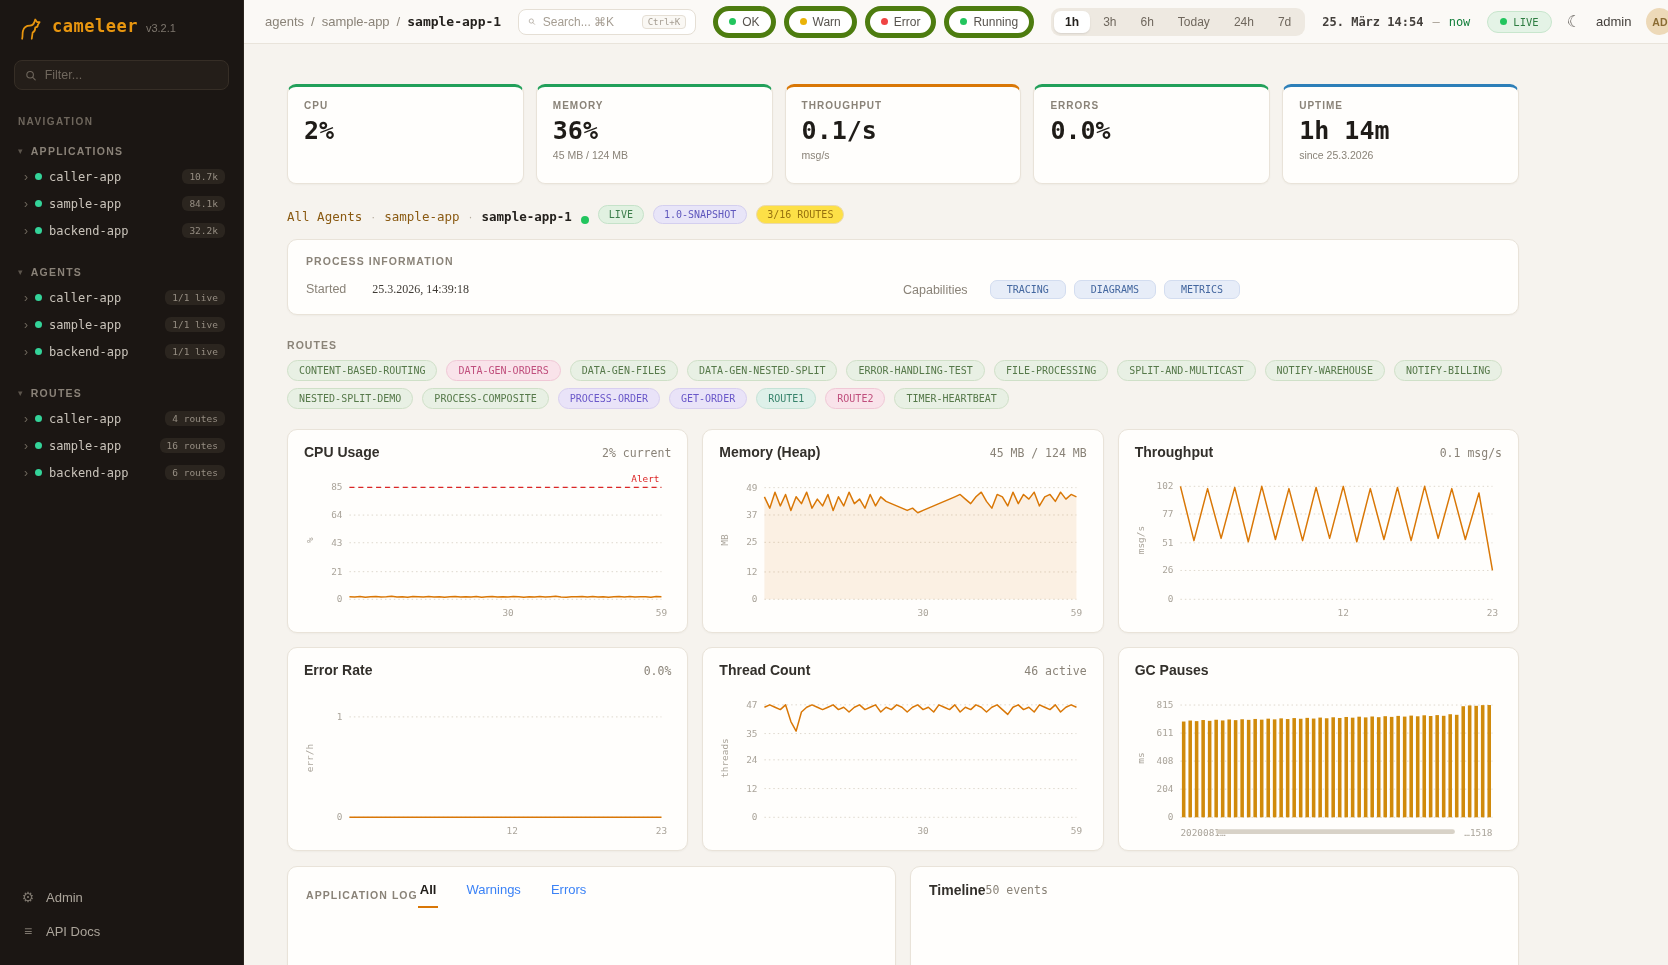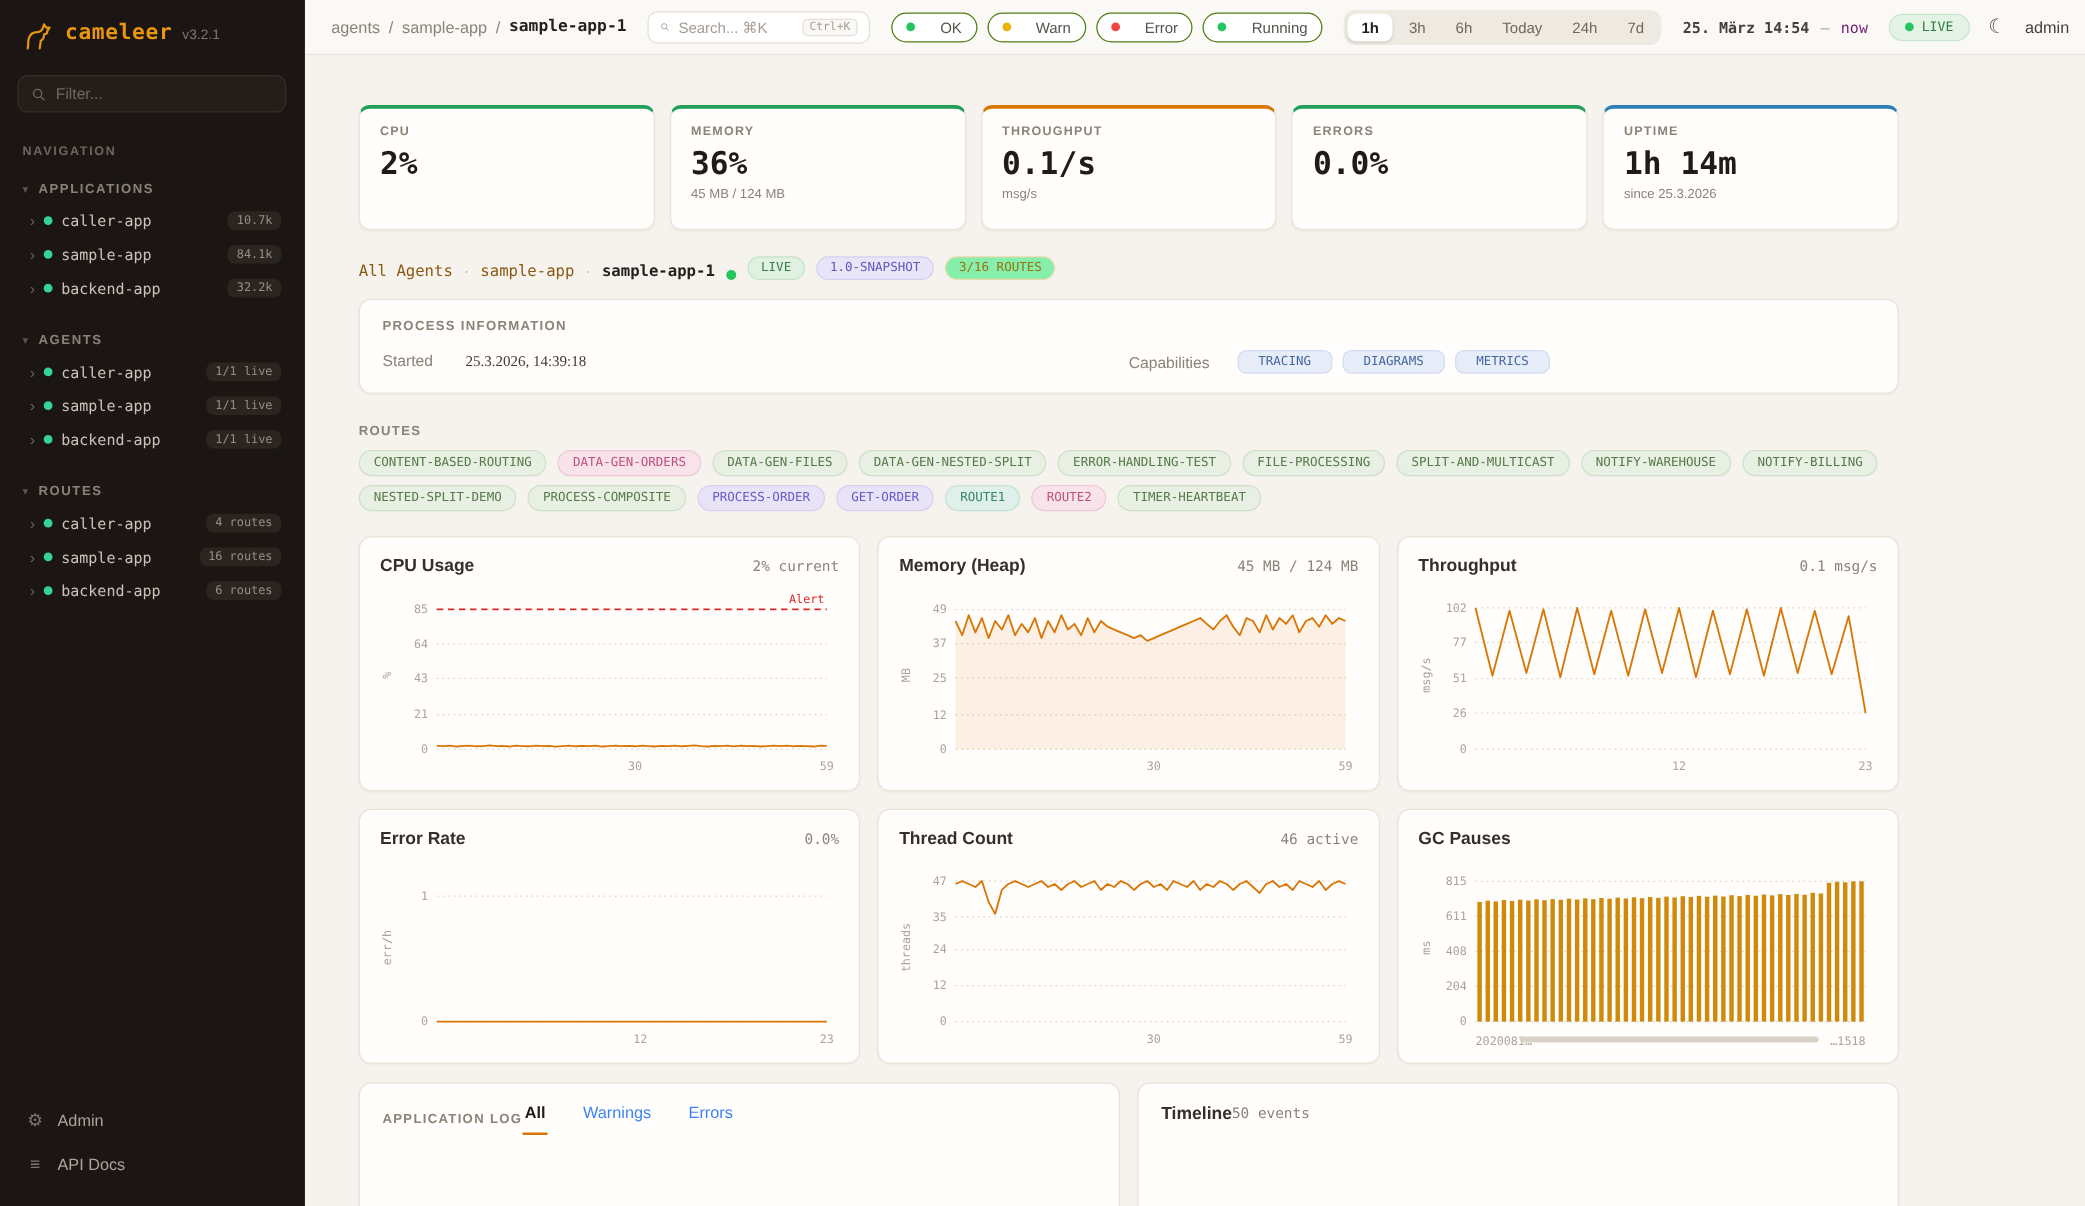--- a/index.html
+++ b/index.html
@@ -33,30 +33,30 @@
 .main{flex:1;display:flex;flex-direction:column;overflow:hidden}
 .topbar{height:44px;background:#fbf9f6;border-bottom:1px solid #e9e4db;display:flex;align-items:center;gap:17px;padding:0 122px 0 21px;flex-shrink:0}
 .breadcrumb{display:flex;align-items:center;gap:7px;font-size:13px;color:#8a8378;white-space:nowrap}
 .breadcrumb .crumb{cursor:pointer}
 .breadcrumb .current{color:#24211d;font-weight:bold;font-family:"DejaVu Sans Mono",monospace;font-size:13px;cursor:default}
 .searchbox{display:flex;align-items:center;gap:7px;background:#fff;border:1px solid #e5dfd5;border-radius:8px;padding:5px 9px;width:178px;flex-shrink:0;cursor:text}
 .searchbox input{border:0;outline:0;background:none;font-size:12px;color:#57534e;width:100%}
 .searchbox input::placeholder{color:#a59d92}
 .searchbox kbd{font-family:"DejaVu Sans Mono",monospace;font-size:9px;color:#a59d92;border:1px solid #e5dfd5;background:#faf8f4;border-radius:4px;padding:1px 5px;white-space:nowrap}
 .status-filters{display:flex;gap:8px}
-.status-pill{display:flex;align-items:center;gap:20px;border:1px solid #4d7c0f;background:#fff;border-radius:999px;padding:4px 11px;font-size:12px;color:#57534e;cursor:pointer;white-space:nowrap}
+.status-pill{display:flex;align-items:center;gap:6px;border:5px solid #4d7c0f;background:#fff;border-radius:999px;padding:4px 11px;font-size:12px;color:#57534e;cursor:pointer;white-space:nowrap}
 .pill-dot{width:7px;height:7px;border-radius:50%}
 .pill-dot.green{background:#22c55e}
 .time-seg{display:flex;background:#eee9e1;border-radius:9px;padding:3px;gap:2px}
 .seg-btn{border:0;background:none;font-family:"Liberation Sans",sans-serif;font-size:12px;color:#6f675d;padding:4px 11px;border-radius:7px;cursor:pointer;white-space:nowrap}
 .seg-btn.active{background:#fff;color:#24211d;font-weight:bold;box-shadow:0 1px 2px rgba(0,0,0,.1)}
 .date-cluster{display:flex;align-items:center;gap:9px;font-family:"DejaVu Sans Mono",monospace;font-size:12px;color:#44403c;cursor:pointer;white-space:nowrap}
 .date-main{font-weight:bold}
 .date-dash{color:#a59d92}
-.date-now{color:#701a75}
+.date-now{color:#15803d}
 .right-cluster{margin-left:auto;display:flex;align-items:center;gap:15px}
 .live-pill{display:flex;align-items:center;gap:6px;background:#e4f3e6;border:1px solid #c8e6cd;color:#2e7d42;font-family:"DejaVu Sans Mono",monospace;font-size:10.5px;padding:4px 12px;border-radius:999px;white-space:nowrap}
 .theme-toggle{background:none;border:none;font-size:16px;color:#57534e;cursor:pointer;line-height:1}
 .user-label{font-size:13px;color:#44403c}
 .avatar{width:27px;height:27px;border-radius:50%;background:#edd9b8;color:#8a6b33;font-size:10.5px;font-weight:bold;display:flex;align-items:center;justify-content:center;cursor:pointer}
 
 
 .content{padding:40px 0 0 43px;overflow:hidden}
 .card{background:#fffefc;border:1px solid #e9e3d9;border-radius:10px;box-shadow:0 1px 2px rgba(60,50,30,.04)}
 
@@ -301,21 +301,21 @@
 
       <div class="agent-bar" id="agent-bar">
           <span class="ab-crumb link">All Agents</span>
           <span class="ab-sep">·</span>
           <span class="ab-crumb link">sample-app</span>
           <span class="ab-sep">·</span>
           <span class="ab-crumb current">sample-app-1</span>
           <span class="ab-dot" style="background:#22c55e"></span>
           <span class="agent-badge" style="background:#e1f1e1;color:#3c7d4b;border-color:#c5e2c9">LIVE</span>
           <span class="agent-badge" style="background:#e8e5f8;color:#5f57bd;border-color:#d4cfef">1.0-SNAPSHOT</span>
-          <span class="agent-badge" style="background:#86efac;color:#97720f;border-color:#ead9ac">3/16 ROUTES</span>
+          <span class="agent-badge" style="background:#fde047;color:#97720f;border-color:#ead9ac">3/16 ROUTES</span>
         </div>
 
       <section class="card process-card">
         <div class="card-label">PROCESS INFORMATION</div>
         <div class="process-row">
           <div class="proc-left">
             <span class="proc-key">Started</span>
             <span class="proc-val">25.3.2026, 14:39:18</span>
           </div>
           <div class="proc-right">

